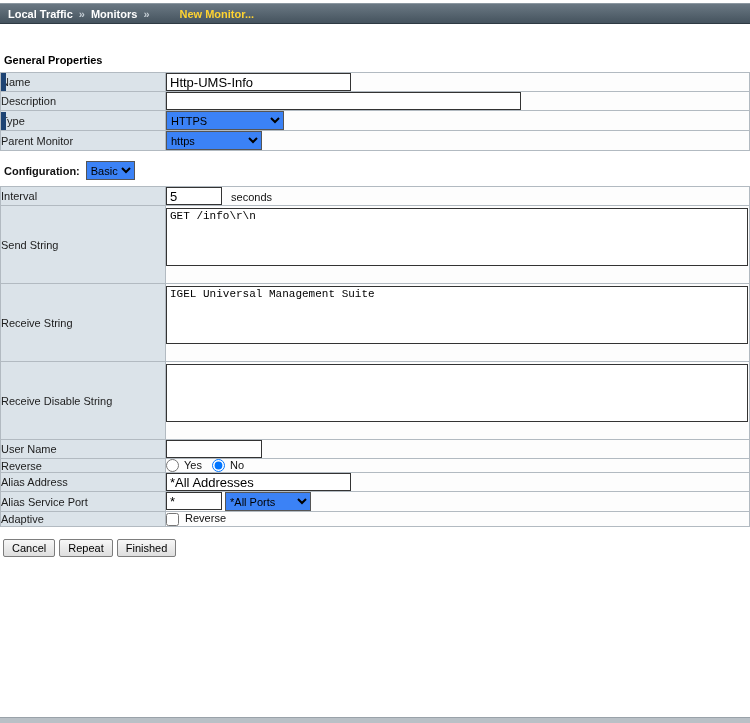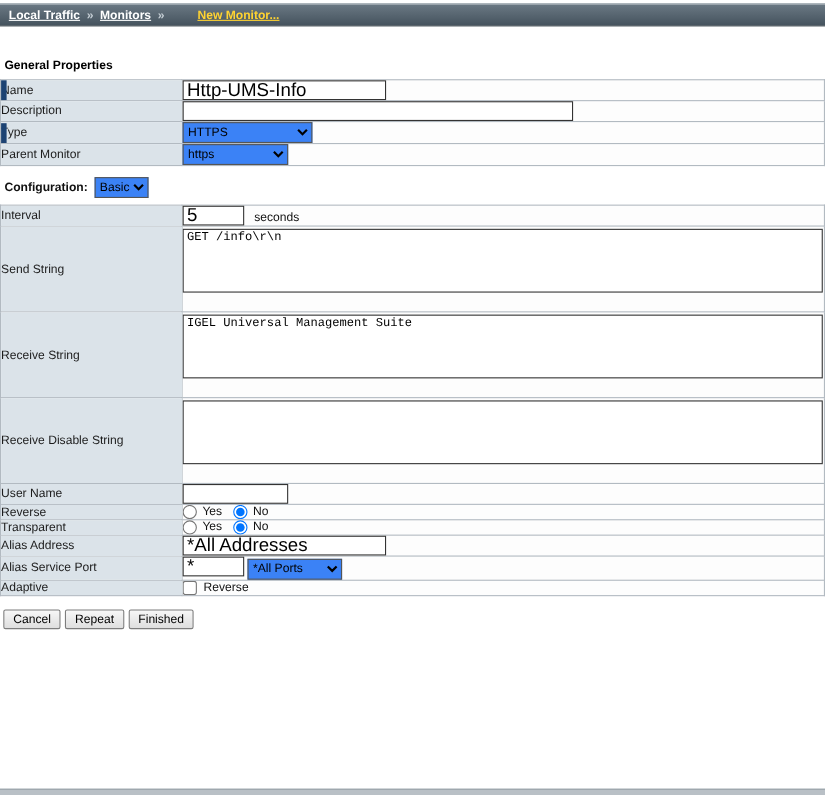--- a/index.html
+++ b/index.html
@@ -16,21 +16,21 @@
   .topbar {
     margin-top:3px;
     height:21px;
     background:linear-gradient(#6a7883, #45535e);
     border-top:1px solid #8b97a0;
     border-bottom:1px solid #2e3a43;
     display:flex; align-items:center;
     padding:0 8px;
     color:#fff; font-weight:bold;
   }
-  .crumb { color:#fff; cursor:pointer;text-decoration:underline; }
+  .crumb { color:#fff; cursor:pointer; }
   .crumb-sep { color:#c3ccd3; margin:0 6px; font-weight:bold; }
   .crumb-active { color:#ffd331;padding-left:24px; }
 
   
   .section-title {
     font-weight:bold; color:#000;
     margin:30px 0 6px 4px;
   }
 
   
@@ -59,21 +59,21 @@
   }
   td.val {
     background:#fdfdfd;
     padding:3px 0 3px 5px;
   }
   td.val.tall { vertical-align:top; padding-top:2px; padding-right:1px; }
 
   
   input[type=text], input[type=password] {
     font-family:"Liberation Sans", sans-serif;
-    font-size:17px;
+    font-size:13px;
     height:18px;
     border:1px solid #333;
     background:#fff;
     padding:1px 3px;
   }
   select {
     font-family:"Liberation Sans", sans-serif;
     font-size:11px;
     height:19px;
     border:1px solid #555;
@@ -228,31 +228,20 @@
     <td class="val">
       <span class="radio-group">
         <input type="radio" name="reverse" style="">
         <label>Yes</label>
         <input type="radio" name="reverse" checked="" style="">
         <label>No</label>
       </span>
     </td>
   </tr>
   <tr>
-    <td class="lbl"><span>Transparent</span></td>
-    <td class="val">
-      <span class="radio-group">
-        <input type="radio" name="transparent" style="">
-        <label>Yes</label>
-        <input type="radio" name="transparent" checked="" style="">
-        <label>No</label>
-      </span>
-    </td>
-  </tr>
-  <tr>
     <td class="lbl"><span>Alias Address</span></td>
     <td class="val">
       <input type="text" class="w-alias" value="*All Addresses" style="">
     </td>
   </tr>
   <tr>
     <td class="lbl"><span>Alias Service Port</span></td>
     <td class="val">
       <input type="text" class="w-small" value="*" style="">
       <select class="w-ports">

